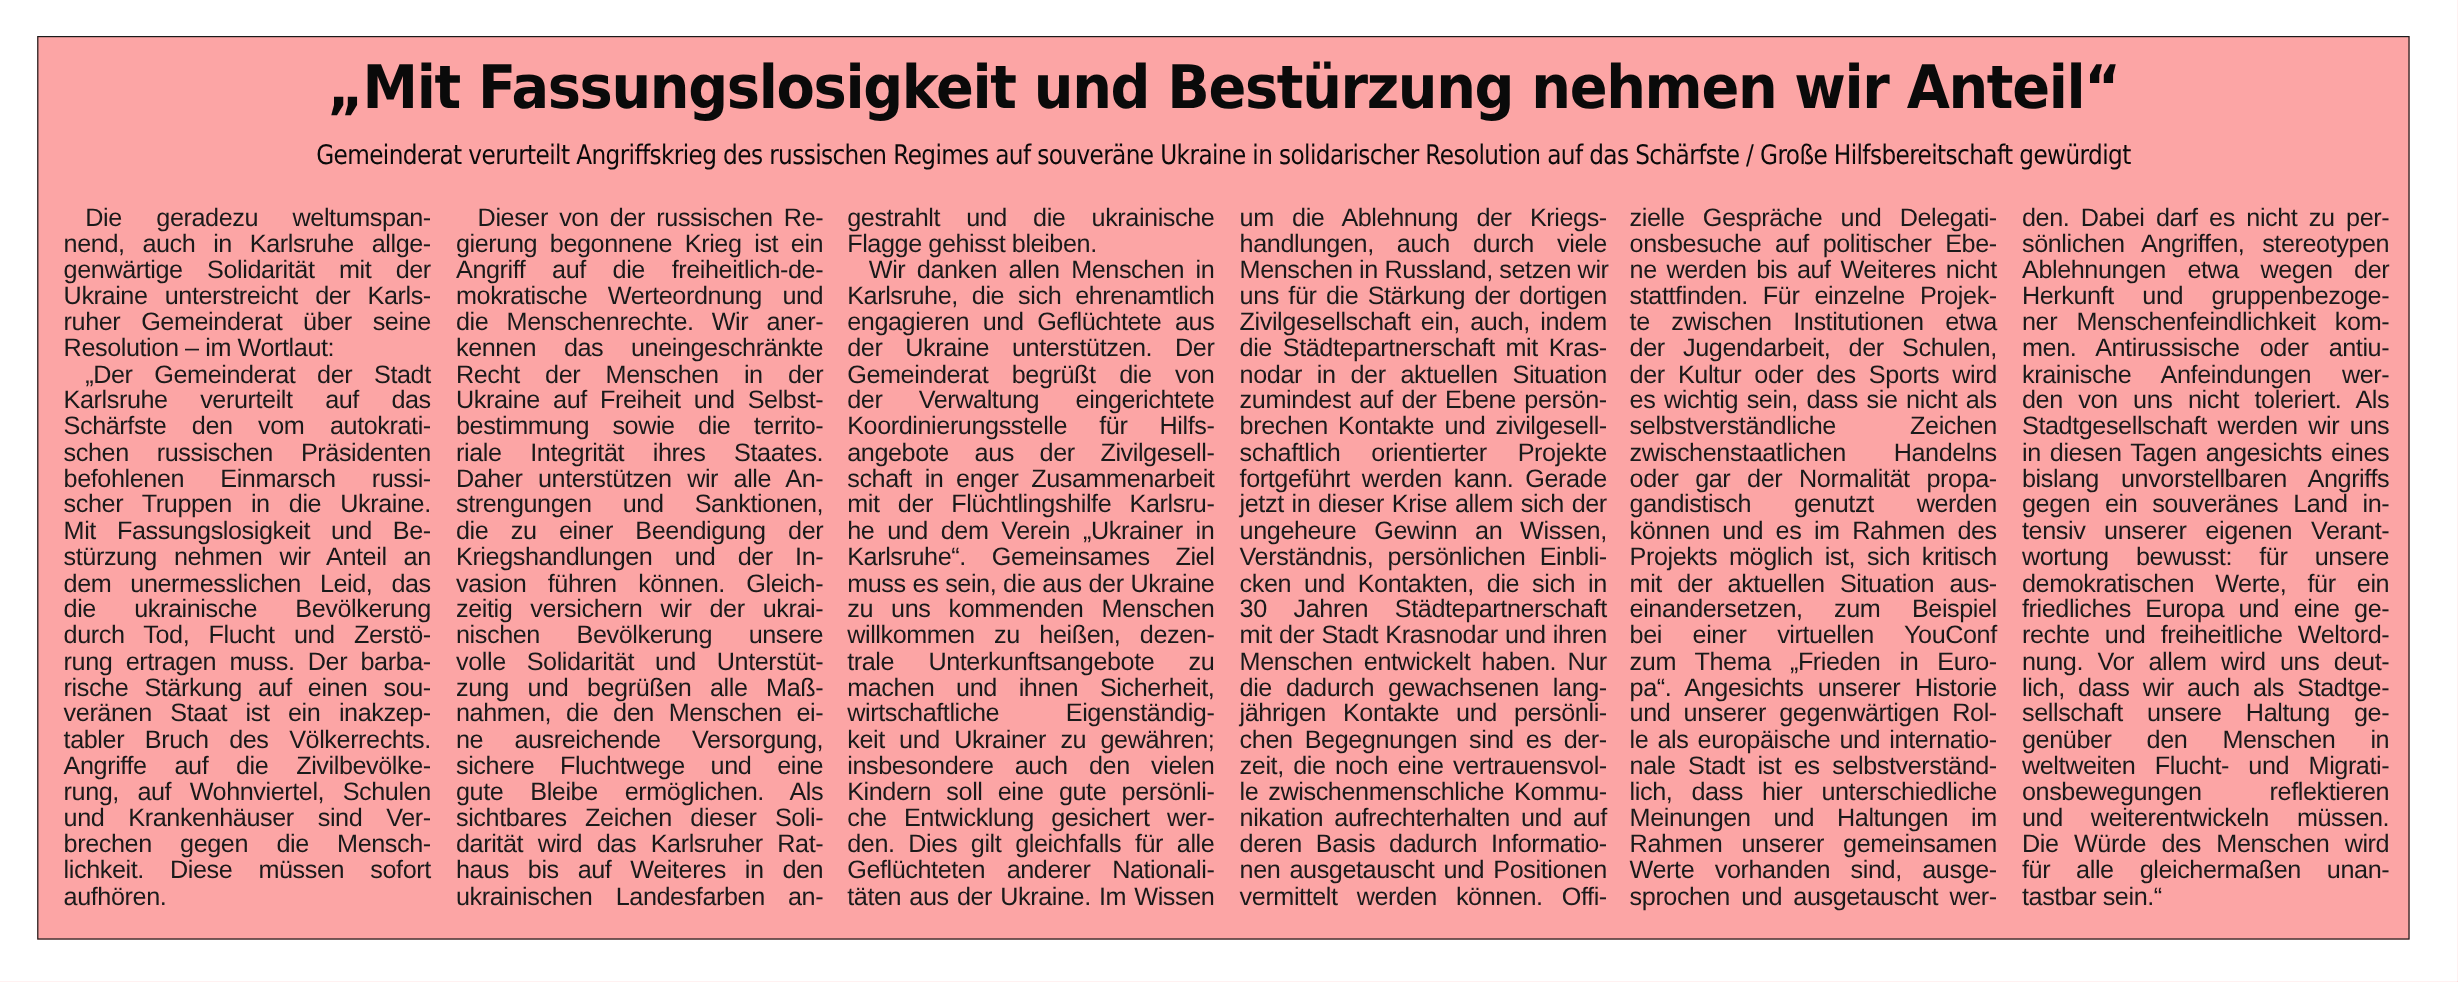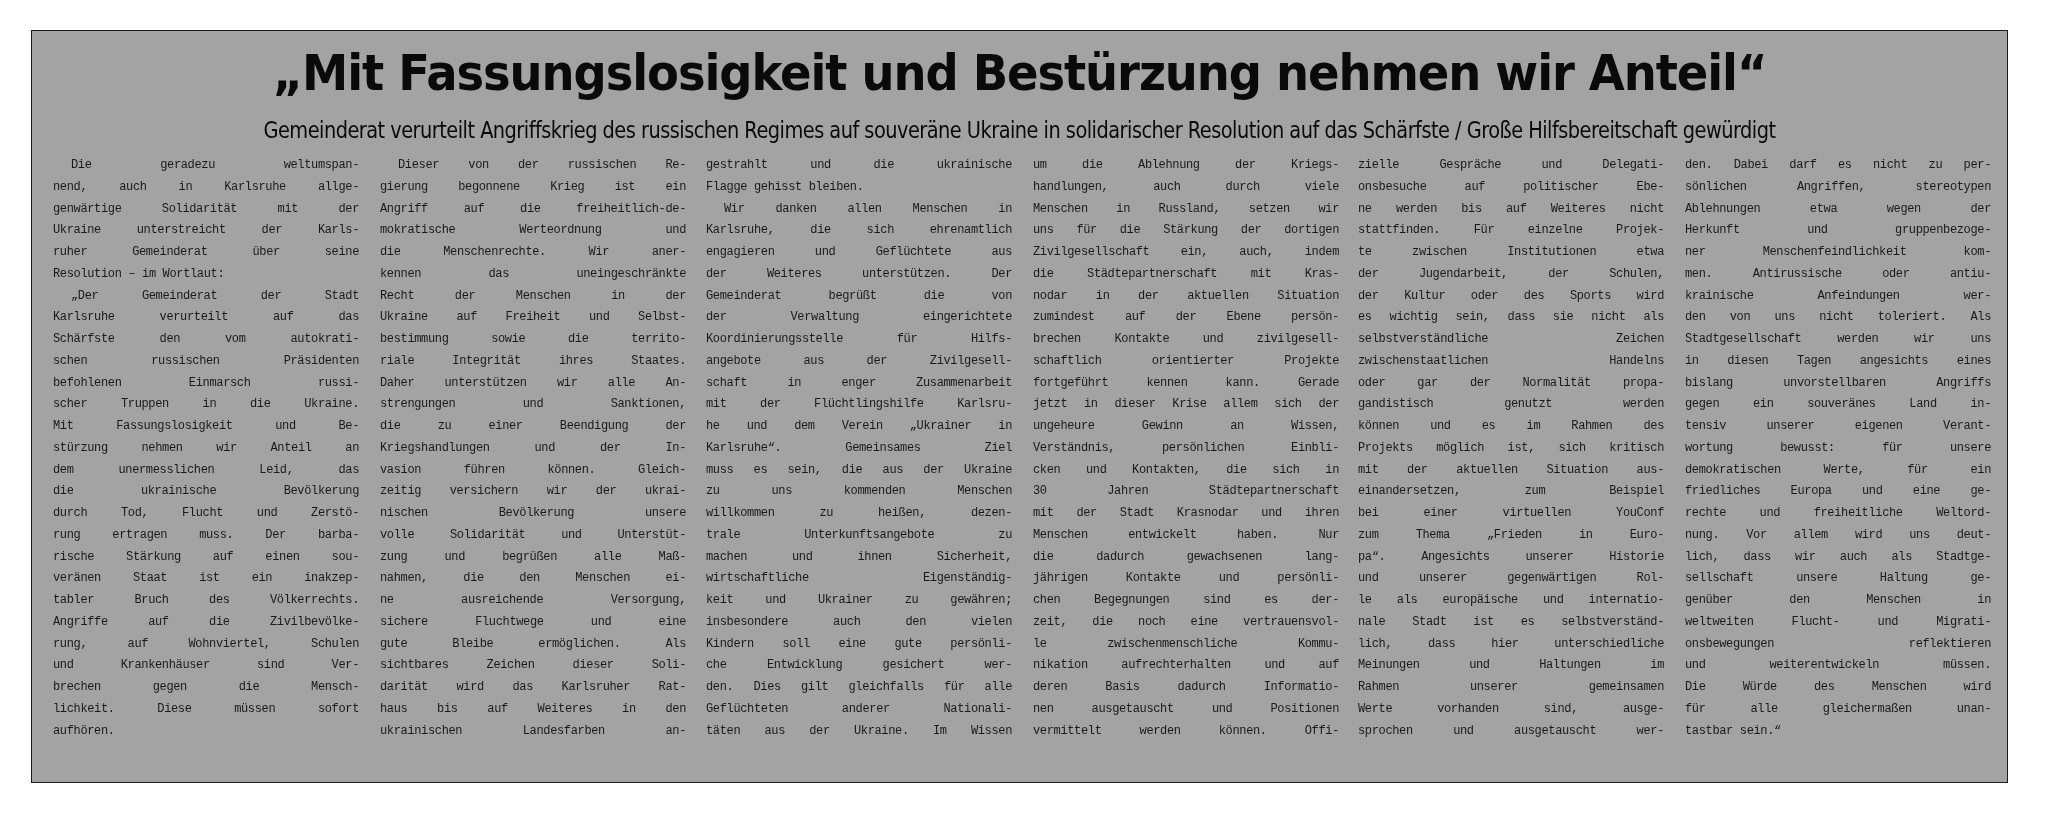--- a/index.html
+++ b/index.html
@@ -1,36 +1,36 @@
 <!DOCTYPE html>
 <html><head>
 <meta charset="utf-8">
 <style>
   html, body { margin:0; padding:0; background:#ffffff; }
   body { width:2048px; height:818px; position:relative; overflow:hidden; }
   .frame {
     position:absolute; left:31px; top:30px; width:1977px; height:753px;
-    border:1.5px solid #1a1a1a; box-sizing:border-box; background:#a3a3a3;
+    border:1.5px solid #1a1a1a; box-sizing:border-box; background:#fca5a5;
   }
   .headline {
     position:absolute; left:0; right:0; top:12px; text-align:center;
     font-family:"DejaVu Sans", sans-serif; font-weight:bold;
     font-size:50px; letter-spacing:-1.2px; color:#0a0a0a; line-height:60px;
     transform:scaleX(0.93); transform-origin:center;
   }
   .subhead {
     position:absolute; left:0; right:0; top:84px; text-align:center;
     font-family:"DejaVu Sans", sans-serif; font-size:22.5px; letter-spacing:-0.6px;
     color:#0a0a0a; line-height:30px;
     transform:scaleX(0.86); transform-origin:center;
   }
   .columns { position:absolute; top:124px; left:0; right:0; bottom:0; }
   .col {
-    position:absolute; top:0; width:306px;
-    font-family:Liberation Mono, monospace; font-size:12px; line-height:21.75px;
+    position:absolute; top:16px; width:306px;
+    font-family:Liberation Sans, sans-serif; font-size:21px; line-height:21.75px;
     color:#1a1a1a; text-align:justify; hyphens:manual;
   }
   .col .ln { display:block; text-align:justify; text-align-last:justify; white-space:nowrap; overflow:visible; letter-spacing:-0.35px; }
   .col .ln.last { text-align-last:left; }
 </style>
 </head>
 <body>
 
 <div class="frame">
   <div class="headline">„Mit Fassungslosigkeit und Bestürzung nehmen wir Anteil“</div>
@@ -94,21 +94,21 @@
         <span class="ln">darität wird das Karlsruher Rat-</span>
         <span class="ln">haus bis auf Weiteres in den</span>
         <span class="ln">ukrainischen Landesfarben an-</span>
       </div>
     <div class="col" style="left:674px;">
         <span class="ln">gestrahlt und die ukrainische</span>
         <span class="ln last">Flagge gehisst bleiben.</span>
         <span class="ln" style="padding-left: 18px;">Wir danken allen Menschen in</span>
         <span class="ln">Karlsruhe, die sich ehrenamtlich</span>
         <span class="ln">engagieren und Geflüchtete aus</span>
-        <span class="ln">der Weiteres unterstützen. Der</span>
+        <span class="ln">der Ukraine unterstützen. Der</span>
         <span class="ln">Gemeinderat begrüßt die von</span>
         <span class="ln">der Verwaltung eingerichtete</span>
         <span class="ln">Koordinierungsstelle für Hilfs-</span>
         <span class="ln">angebote aus der Zivilgesell-</span>
         <span class="ln">schaft in enger Zusammenarbeit</span>
         <span class="ln">mit der Flüchtlingshilfe Karlsru-</span>
         <span class="ln">he und dem Verein „Ukrainer in</span>
         <span class="ln">Karlsruhe“. Gemeinsames Ziel</span>
         <span class="ln">muss es sein, die aus der Ukraine</span>
         <span class="ln">zu uns kommenden Menschen</span>
@@ -128,21 +128,21 @@
         <span class="ln">um die Ablehnung der Kriegs-</span>
         <span class="ln">handlungen, auch durch viele</span>
         <span class="ln">Menschen in Russland, setzen wir</span>
         <span class="ln">uns für die Stärkung der dortigen</span>
         <span class="ln">Zivilgesellschaft ein, auch, indem</span>
         <span class="ln">die Städtepartnerschaft mit Kras-</span>
         <span class="ln">nodar in der aktuellen Situation</span>
         <span class="ln">zumindest auf der Ebene persön-</span>
         <span class="ln">brechen Kontakte und zivilgesell-</span>
         <span class="ln">schaftlich orientierter Projekte</span>
-        <span class="ln">fortgeführt kennen kann. Gerade</span>
+        <span class="ln">fortgeführt werden kann. Gerade</span>
         <span class="ln">jetzt in dieser Krise allem sich der</span>
         <span class="ln">ungeheure Gewinn an Wissen,</span>
         <span class="ln">Verständnis, persönlichen Einbli-</span>
         <span class="ln">cken und Kontakten, die sich in</span>
         <span class="ln">30 Jahren Städtepartnerschaft</span>
         <span class="ln">mit der Stadt Krasnodar und ihren</span>
         <span class="ln">Menschen entwickelt haben. Nur</span>
         <span class="ln">die dadurch gewachsenen lang-</span>
         <span class="ln">jährigen Kontakte und persönli-</span>
         <span class="ln">chen Begegnungen sind es der-</span>

